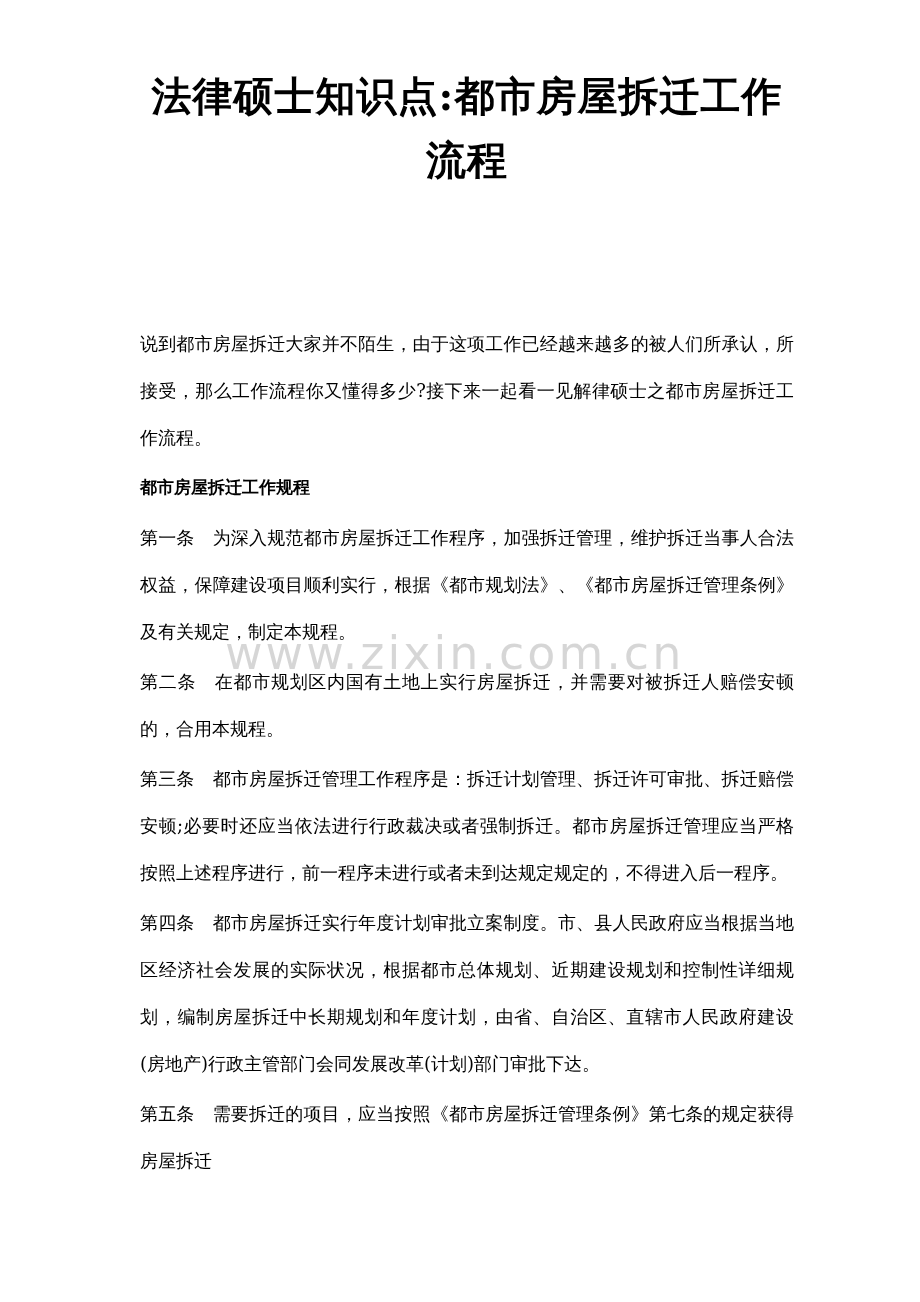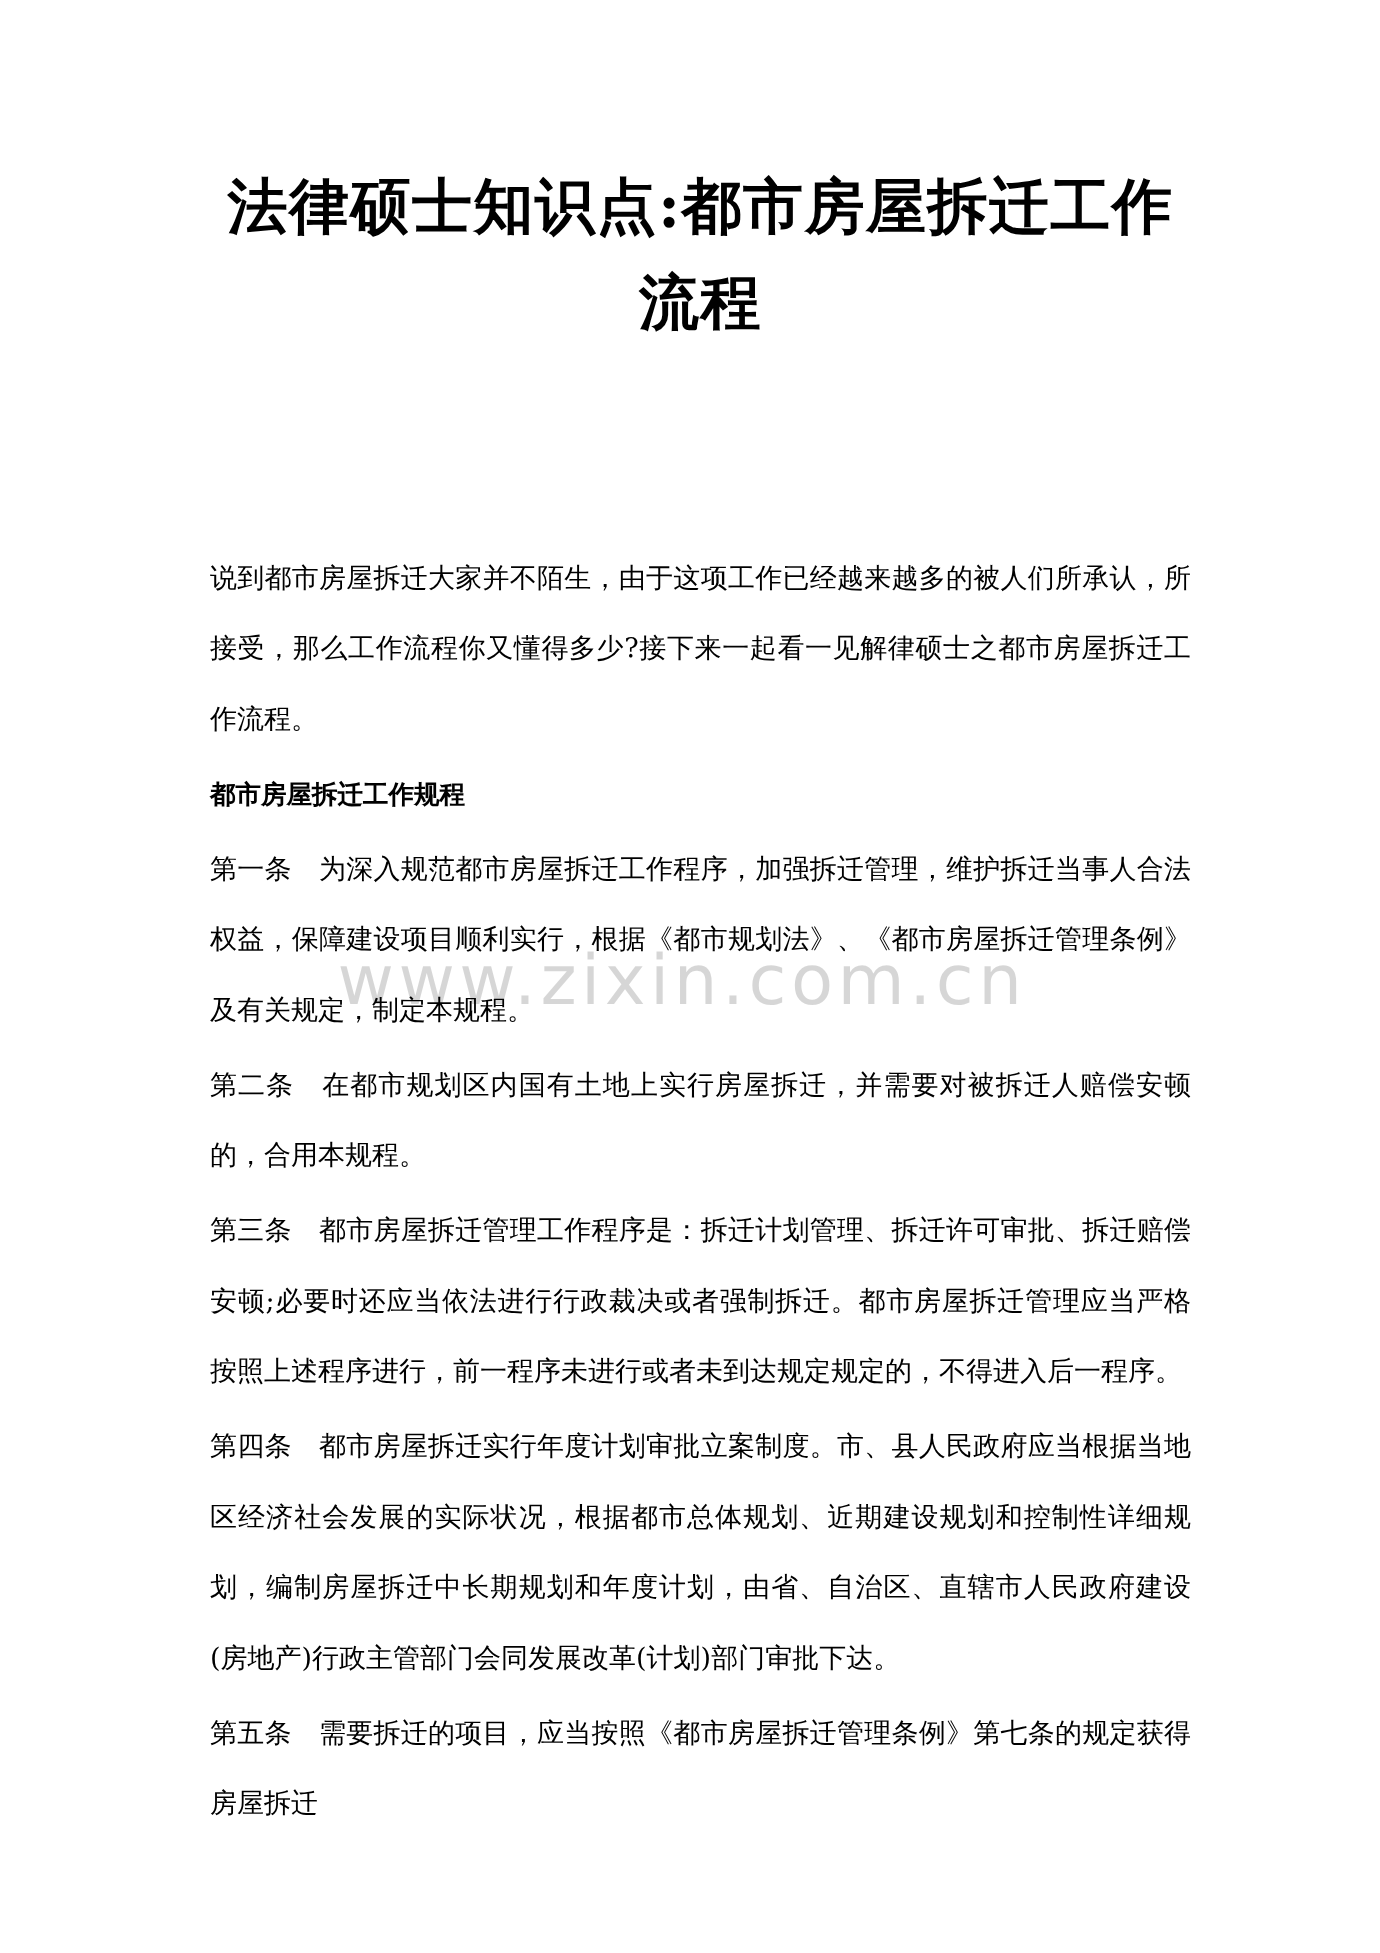--- a/index.html
+++ b/index.html
@@ -15,21 +15,21 @@
     font-family: "DejaVu Serif", "Liberation Serif", serif;
     color: #000000;
   }
   .page {
     position: relative;
     width: 920px;
     height: 1302px;
     background: #ffffff;
   }
   .content {
-    padding: 106px 126px 0 140px;
+    padding: 64px 126px 0 140px;
   }
   .doc-title {
     font-size: 40px;
     font-weight: 700;
     text-align: center;
     line-height: 1.6;
     letter-spacing: 1px;
     margin: 0 0 128px 0;
   }
   .intro, .article {

